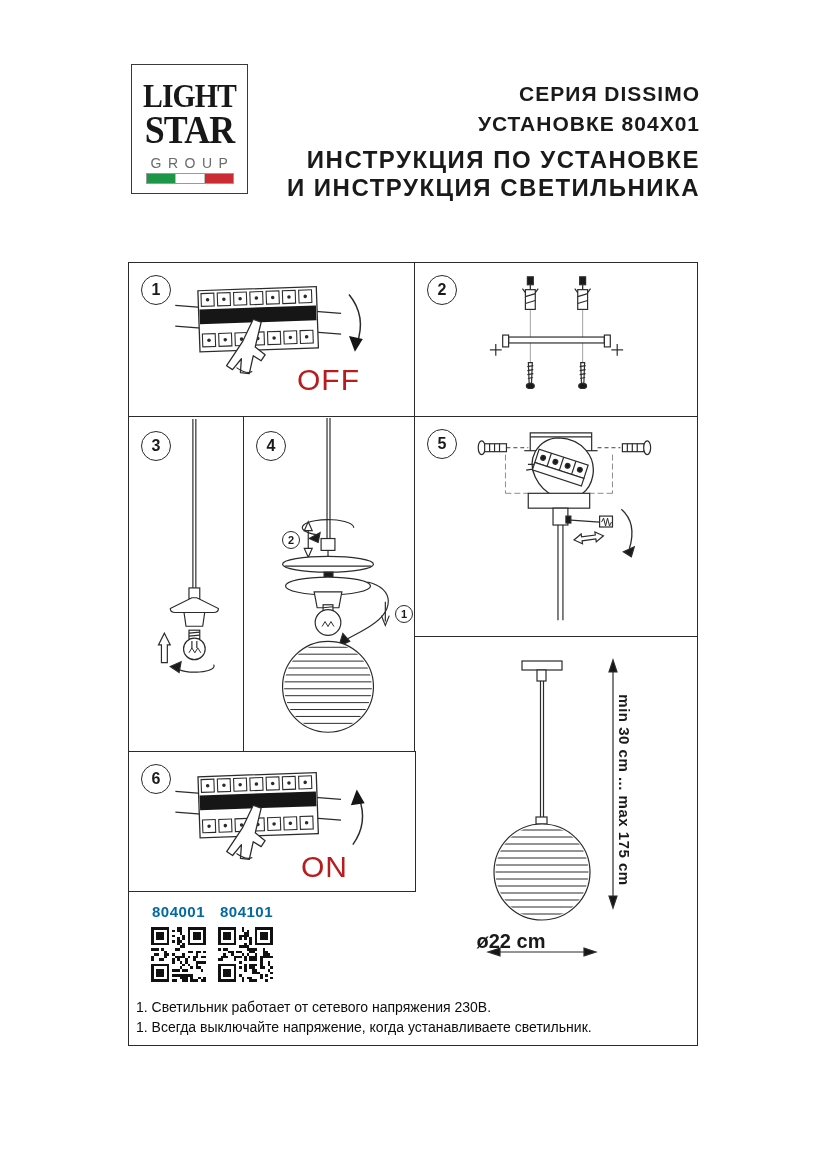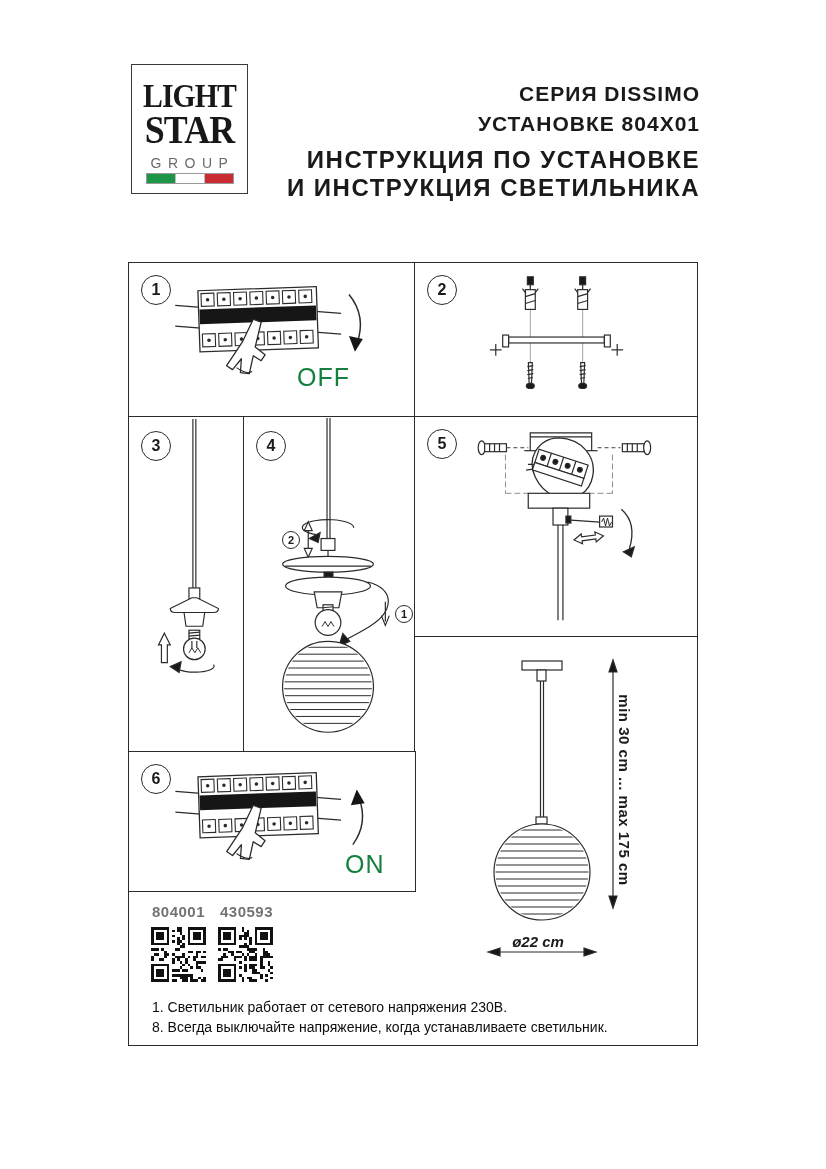--- a/index.html
+++ b/index.html
@@ -20,31 +20,31 @@
   .hdr{right:126px;text-align:right;font-weight:bold;white-space:nowrap;}
   .hdr-sm{font-size:21px;letter-spacing:1px;}
   .hdr-lg{font-size:24px;letter-spacing:1.5px;}
   
   .panel{position:absolute;border:1.5px solid #2b2b2b;background:#fff;box-sizing:border-box;}
   #frame{left:128px;top:262px;width:570px;height:784px;border:1.5px solid #2b2b2b;box-sizing:border-box;}
   .badge{position:absolute;width:30px;height:30px;border:1.4px solid #2b2b2b;border-radius:50%;
          display:flex;align-items:center;justify-content:center;font-size:16px;font-weight:bold;box-sizing:border-box;background:#fff;}
   .mini-badge{position:absolute;width:18px;height:18px;border:1.2px solid #2b2b2b;border-radius:50%;
          display:flex;align-items:center;justify-content:center;font-size:11px;font-weight:bold;box-sizing:border-box;background:#fff;}
-  .switch-label{position:absolute;font-size:25px;letter-spacing:1px;color:#15803d;}
+  .switch-label{position:absolute;font-size:30px;letter-spacing:1px;color:#b91c1c;}
   .art{position:absolute;inset:0;width:100%;height:100%;display:block;}
   
-  .article-num{position:absolute;font-size:15px;font-weight:bold;color:#737373;letter-spacing:.5px;}
+  .article-num{position:absolute;font-size:15px;font-weight:bold;color:#0369a1;letter-spacing:.5px;}
   .qr{position:absolute;width:55px;height:55px;}
-  .note{position:absolute;left:152px;font-size:14px;color:#0d0d0d;white-space:nowrap;}
+  .note{position:absolute;left:136px;font-size:14px;color:#0d0d0d;white-space:nowrap;}
   
   .dim-v{position:absolute;left:624px;top:790px;transform:translate(-50%,-50%) rotate(90deg);
          font-size:15px;font-weight:bold;white-space:nowrap;letter-spacing:.5px;}
-  .dim-h{position:absolute;left:538px;top:941px;transform:translate(-50%,-50%);
-         font-size:15px;font-weight:bold;white-space:nowrap;font-style:italic;}
+  .dim-h{position:absolute;left:511px;top:941px;transform:translate(-50%,-50%);
+         font-size:20px;font-weight:bold;white-space:nowrap;}
 </style>
 </head>
 <body>
 
 <div id="page">
 
   <div class="abs hdr hdr-sm" style="top:82px;">СЕРИЯ DISSIMO</div>
 
   <div id="logo" class="abs">
     <div class="abs logo-light">LIGHT</div>
@@ -364,25 +364,25 @@
       <g>
         <path d="M125,54 l8,3 -6,25 10,8 -4,6 -8,-5 -4,18 -9,-1 1,-14 -9,11 -6,-4 10,-15 6,-9 z" fill="#fff" stroke="#2b2b2b" stroke-width="1.3" stroke-linejoin="round"></path>
         <path d="M108,103 q10,7 16,4" fill="none" stroke="#2b2b2b" stroke-width="1.1"></path>
       </g>
       <g>
         <path d="M226,94 q16,-22 6,-48" fill="none" stroke="#2b2b2b" stroke-width="1.5"></path>
         <polygon points="230,38 224,54 238,52" fill="#161616"></polygon>
       </g>
     </svg>
     <div class="badge" style="left:12px;top:12px;">6</div>
-    <div class="switch-label" style="left:172px;top:98px;margin-left:44px;">ON</div>
+    <div class="switch-label" style="left:172px;top:98px;">ON</div>
   </div>
 
   <div class="article-num" style="left:152px;top:903px;">804001</div>
-  <div class="article-num" style="left:220px;top:903px;">430593</div>
+  <div class="article-num" style="left:220px;top:903px;">804101</div>
   <div class="qr" style="left:151px;top:927px;"><svg viewBox="0 0 21 21" width="55" height="55" shape-rendering="crispEdges">
         <rect x="10" y="0" width="1" height="1" fill="#111"></rect>
         <rect x="11" y="0" width="1" height="1" fill="#111"></rect>
         <rect x="8" y="1" width="1" height="1" fill="#111"></rect>
         <rect x="10" y="1" width="1" height="1" fill="#111"></rect>
         <rect x="11" y="1" width="1" height="1" fill="#111"></rect>
         <rect x="11" y="2" width="1" height="1" fill="#111"></rect>
         <rect x="8" y="3" width="1" height="1" fill="#111"></rect>
         <rect x="12" y="3" width="1" height="1" fill="#111"></rect>
         <rect x="10" y="4" width="1" height="1" fill="#111"></rect>
@@ -638,15 +638,15 @@
         <line x1="66" y1="307" x2="158" y2="307"></line>
         <polygon points="58,307 70,303 70,311" fill="#161616"></polygon>
         <polygon points="166,307 154,303 154,311" fill="#161616"></polygon>
       </g>
     </g>
   </svg>
   <div class="dim-v">min 30 cm ... max 175 cm</div>
   <div class="dim-h">ø22 cm</div>
 
   <div class="note" style="top:999px;">1. Светильник работает от сетевого напряжения 230В.</div>
-  <div class="note" style="top:1019px;">8. Всегда выключайте напряжение, когда устанавливаете светильник.</div>
+  <div class="note" style="top:1019px;">1. Всегда выключайте напряжение, когда устанавливаете светильник.</div>
 
 </div>
 
 </body></html>

